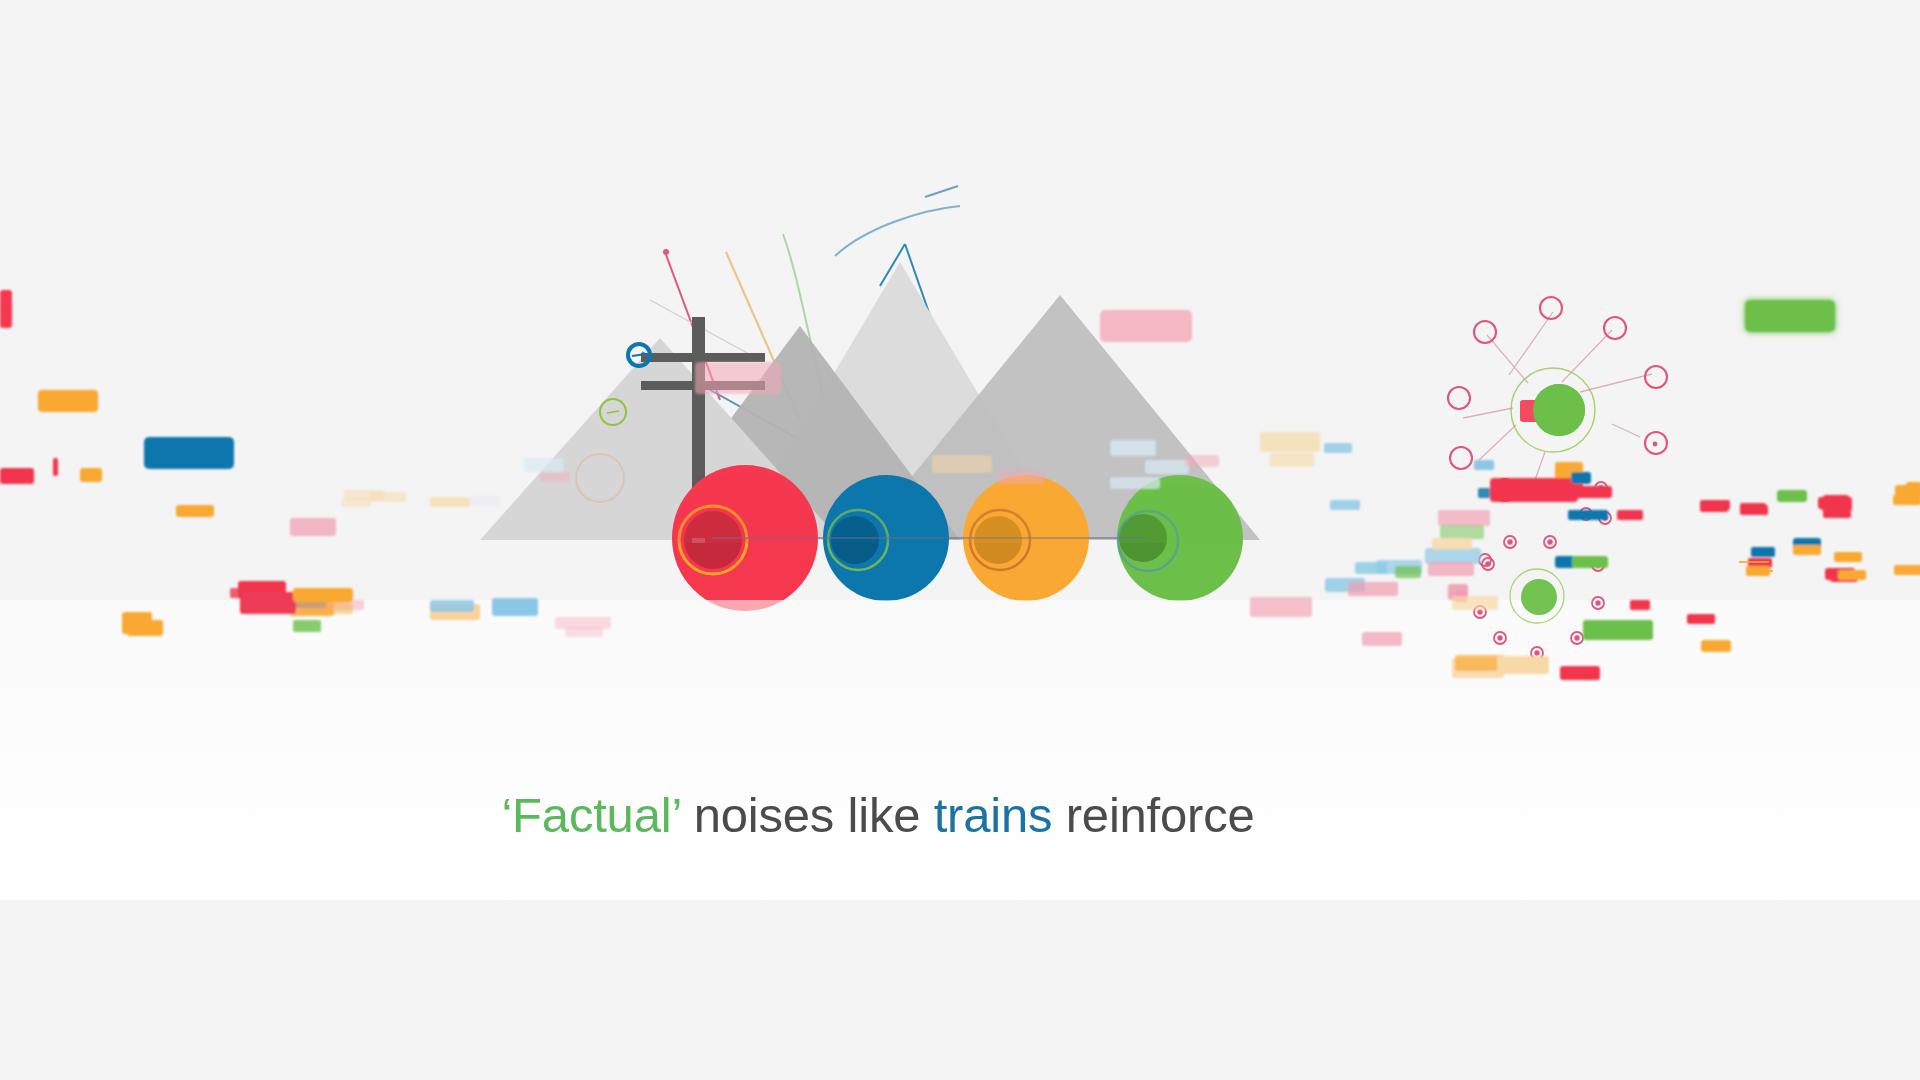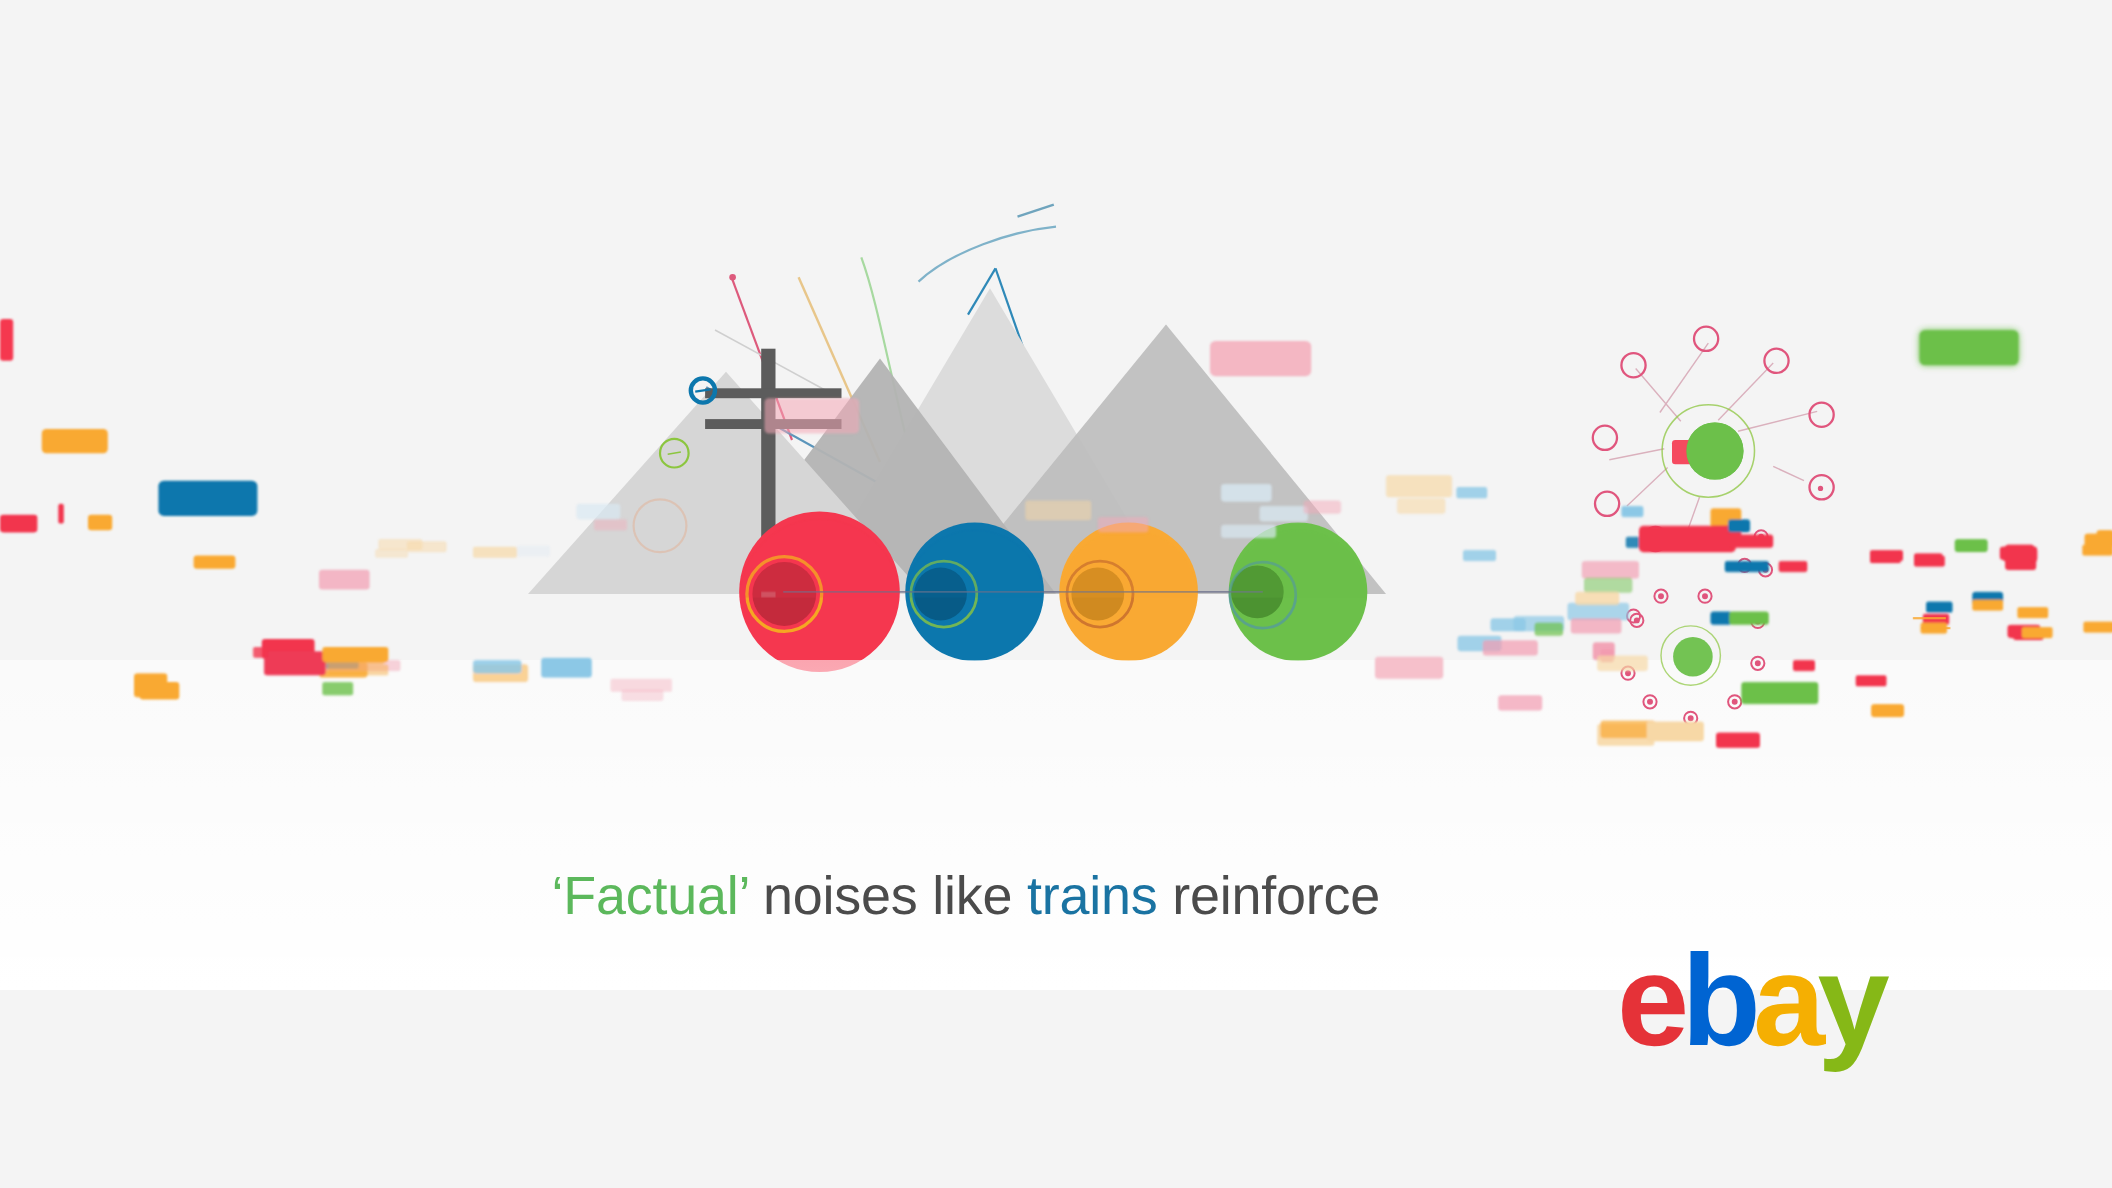--- a/index.html
+++ b/index.html
@@ -357,17 +357,14 @@
         <line x1="1739" y1="562" x2="1769" y2="562" stroke="#f9a933"></line>
         <line x1="1747" y1="571" x2="1773" y2="571" stroke="#f9a933"></line>
       </g>
     </svg>
   </div>
 
   <div id="caption">
     <span class="hl-green">‘Factual’</span><span> noises like </span><span class="hl-blue">trains</span><span> reinforce</span><br>
   </div>
 
-  <div id="ebay-logo">
-    <div class="wordmark"><span class="e">e</span><span class="b">b</span><span class="a">a</span><span class="y">y</span></div>
-  </div>
 
 </div>
 
 </body></html>

